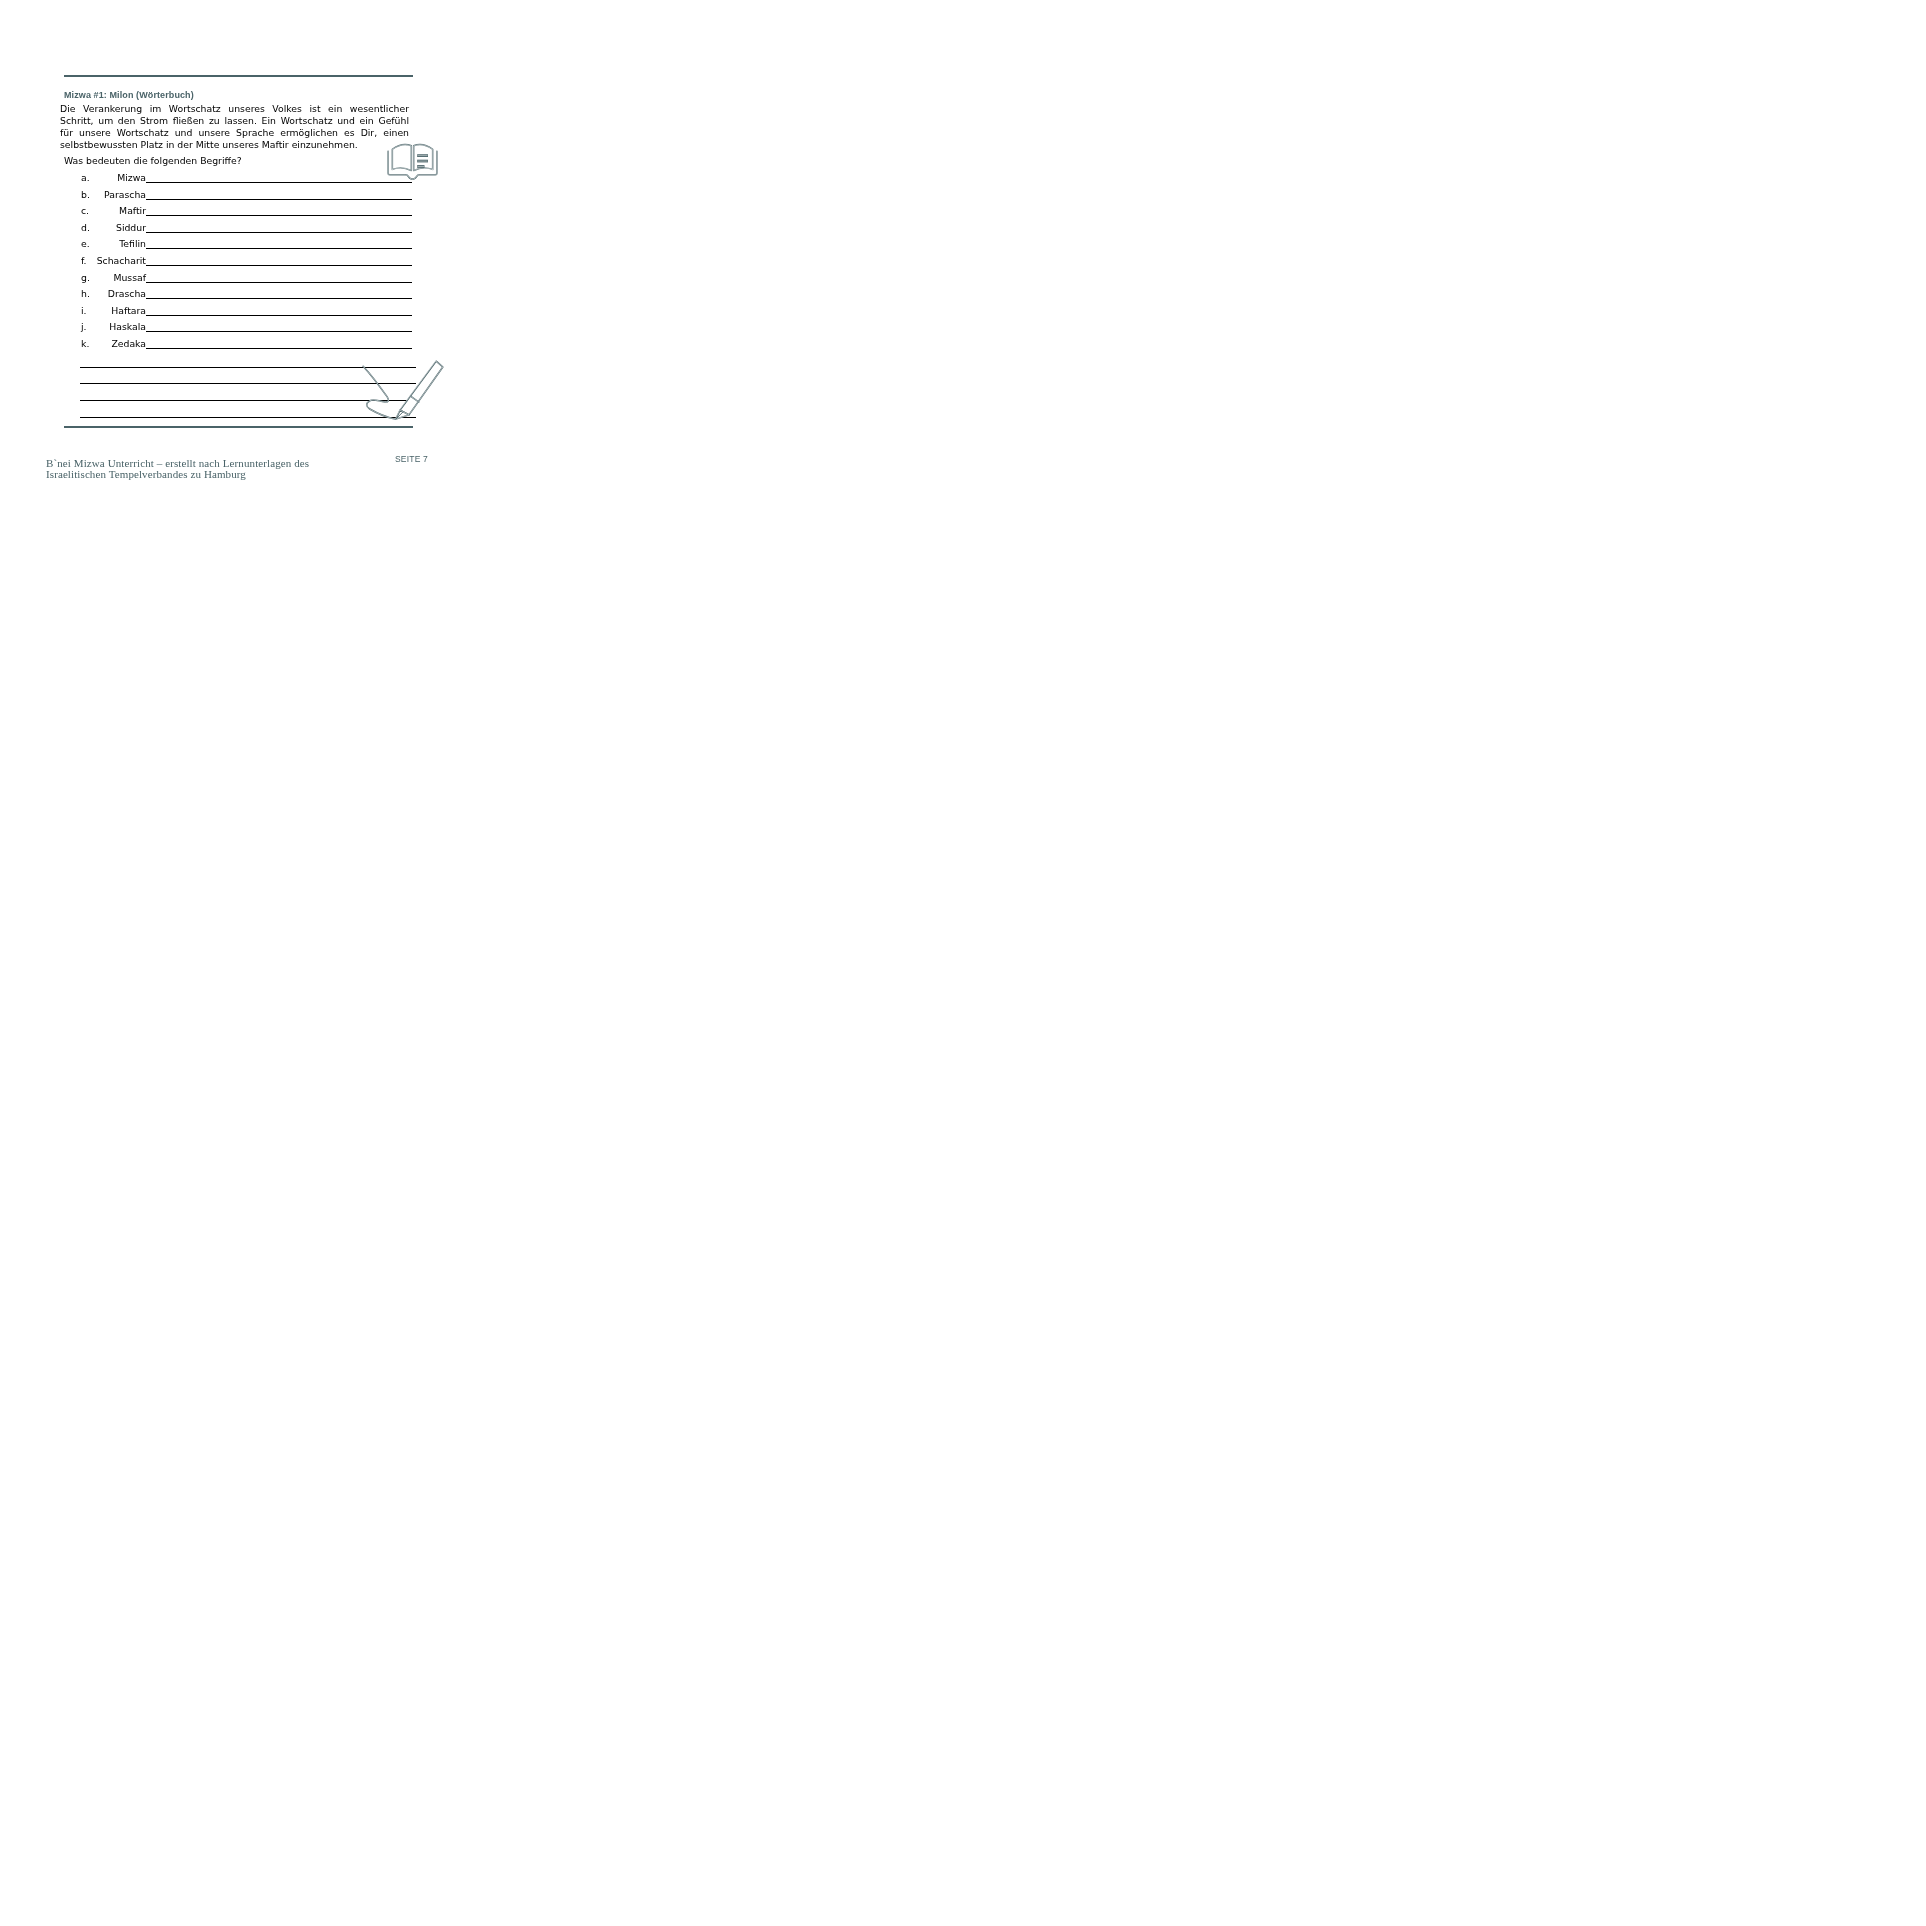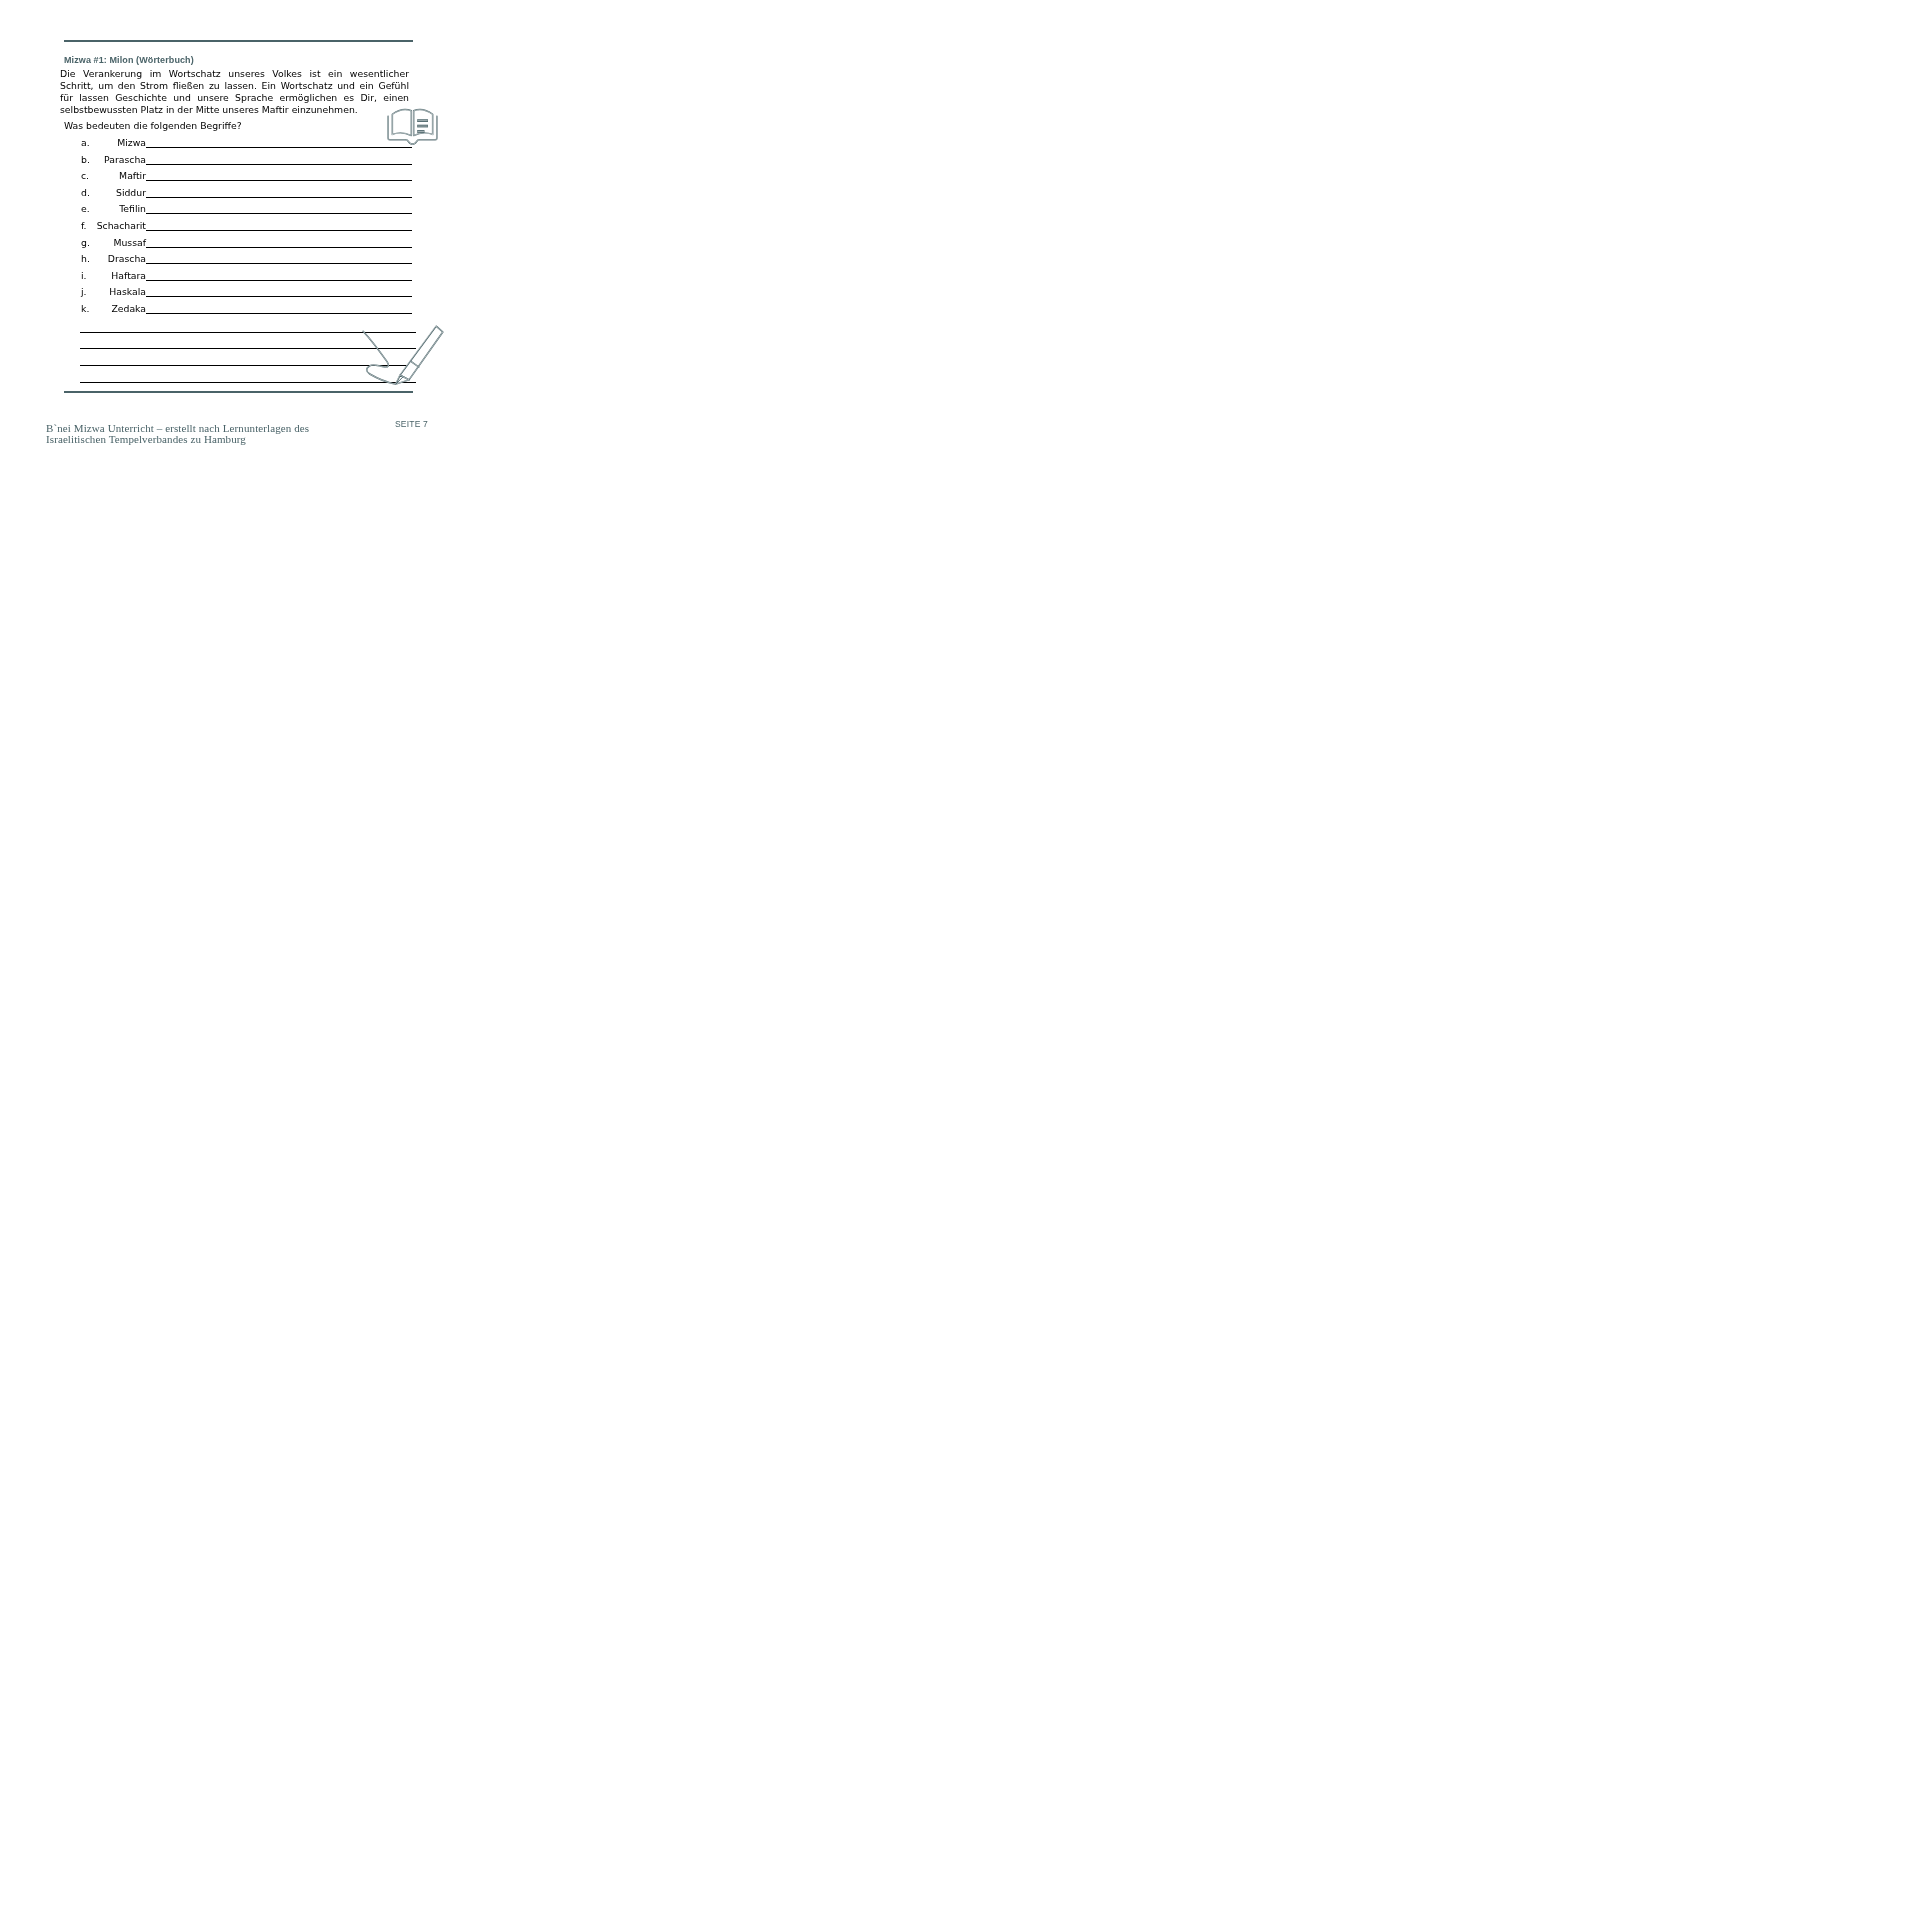--- a/index.html
+++ b/index.html
@@ -7,20 +7,21 @@
     --ink:#000000;
   }
   html,body{margin:0;padding:0;background:#ffffff;}
   .page{
     position:relative;
     width:481px;height:481px;
     background:#ffffff;
     font-family:"DejaVu Sans", sans-serif;
     color:var(--ink);
     overflow:hidden;
+    margin-top:35px;
   }
   .rule{
     position:absolute;left:64px;width:349px;height:1.9px;
     background:var(--accent);
   }
   .rule.top{top:40px;}
   .rule.bottom{top:391px;}
   .heading{
     position:absolute;left:64px;top:56px;
     font-family:"Liberation Sans", sans-serif;
@@ -95,21 +96,21 @@
 
 <div class="page">
 
   <div class="rule top"></div>
 
   <div class="heading">Mizwa #1: Milon (Wörterbuch)</div>
 
   <div class="intro">
     <div class="p-line justify">Die Verankerung im Wortschatz unseres Volkes ist ein wesentlicher</div>
     <div class="p-line justify">Schritt, um den Strom fließen zu lassen. Ein Wortschatz und ein Gefühl</div>
-    <div class="p-line justify">für lassen Geschichte und unsere Sprache ermöglichen es Dir, einen</div>
+    <div class="p-line justify">für unsere Wortschatz und unsere Sprache ermöglichen es Dir, einen</div>
     <div class="p-line">selbstbewussten Platz in der Mitte unseres Maftir einzunehmen.</div>
   </div>
 
   <span class="icon book-icon">
     <svg viewBox="0 0 146 111" xmlns="http://www.w3.org/2000/svg">
       <g fill="none" stroke-linejoin="round" stroke-linecap="round">
 
         <path d="M10,34 L10,91 Q10,95 14,95 L55,95 Q60,95 62,99 Q66,106 73,106 Q80,106 84,99 Q86,95 91,95 L132,95 Q136,95 136,91 L136,34" stroke="#4a6368" stroke-width="3.8"></path>
         <path d="M10,34 L10,91 Q10,95 14,95 L55,95 Q60,95 62,99 Q66,106 73,106 Q80,106 84,99 Q86,95 91,95 L132,95 Q136,95 136,91 L136,34" stroke="#ffffff" stroke-width="1.3"></path>
 

